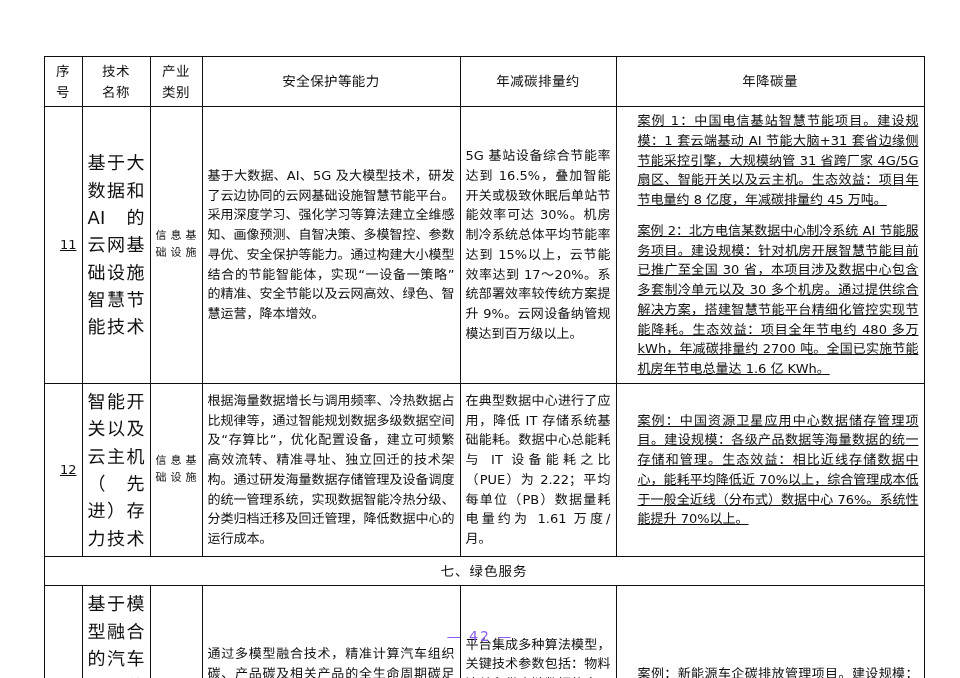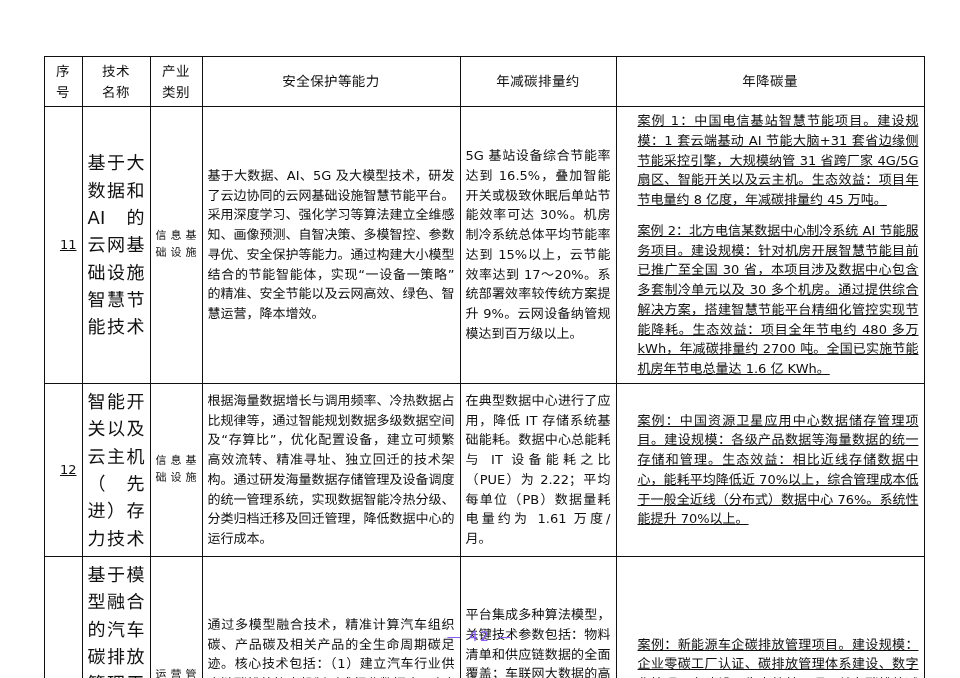--- a/index.html
+++ b/index.html
@@ -155,20 +155,23 @@
         <td class="cell-no">12</td>
         <td class="cell-name">智能开关以及云主机（先进）存力技术</td>
         <td class="cell-cat">信息基础设施</td>
         <td class="cell-content">根据海量数据增长与调用频率、冷热数据占比规律等，通过智能规划数据多级数据空间及“存算比”，优化配置设备，建立可频繁高效流转、精准寻址、独立回迁的技术架构。通过研发海量数据存储管理及设备调度的统一管理系统，实现数据智能冷热分级、分类归档迁移及回迁管理，降低数据中心的运行成本。</td>
         <td class="cell-param">在典型数据中心进行了应用，降低 IT 存储系统基础能耗。数据中心总能耗与 IT 设备能耗之比（PUE）为 2.22；平均每单位（PB）数据量耗电量约为 1.61 万度/月。</td>
         <td class="cell-case">
           <p>案例：中国资源卫星应用中心数据储存管理项目。建设规模：各级产品数据等海量数据的统一存储和管理。生态效益：相比近线存储数据中心，能耗平均降低近 70%以上，综合管理成本低于一般全近线（分布式）数据中心 76%。系统性能提升 70%以上。</p>
         </td>
       </tr>
 
+      <tr>
+        <td class="section-head" colspan="6">七、绿色服务</td>
+      </tr>
 
       <tr>
         <td class="cell-no">1</td>
         <td class="cell-name">基于模型融合的汽车碳排放管理平台技术实现方案研究与应用</td>
         <td class="cell-cat">运营管理</td>
         <td class="cell-content">通过多模型融合技术，精准计算汽车组织碳、产品碳及相关产品的全生命周期碳足迹。核心技术包括：（1）建立汽车行业供应链碳排放协查机制形成行业数据库；（2）基于车联网大数据的碳足迹核算模型；（3）识别各阶段碳排放驱动因素，覆盖产品、研发、制造、营销、服务等全过程。</td>
         <td class="cell-param">平台集成多种算法模型，关键技术参数包括：物料清单和供应链数据的全面覆盖；车联网大数据的高精度拟合，涵盖行驶里程和实时排放量等关键参数；减排成本与治理效益的优化平衡。</td>
         <td class="cell-case">
           <p>案例：新能源车企碳排放管理项目。建设规模：企业零碳工厂认证、碳排放管理体系建设、数字化管理平台建设。生态效益：项目单车碳排放减少 15%～20%，年降碳量 25～30 万吨；管理效率提升约 15%～20%。</p>
         </td>

